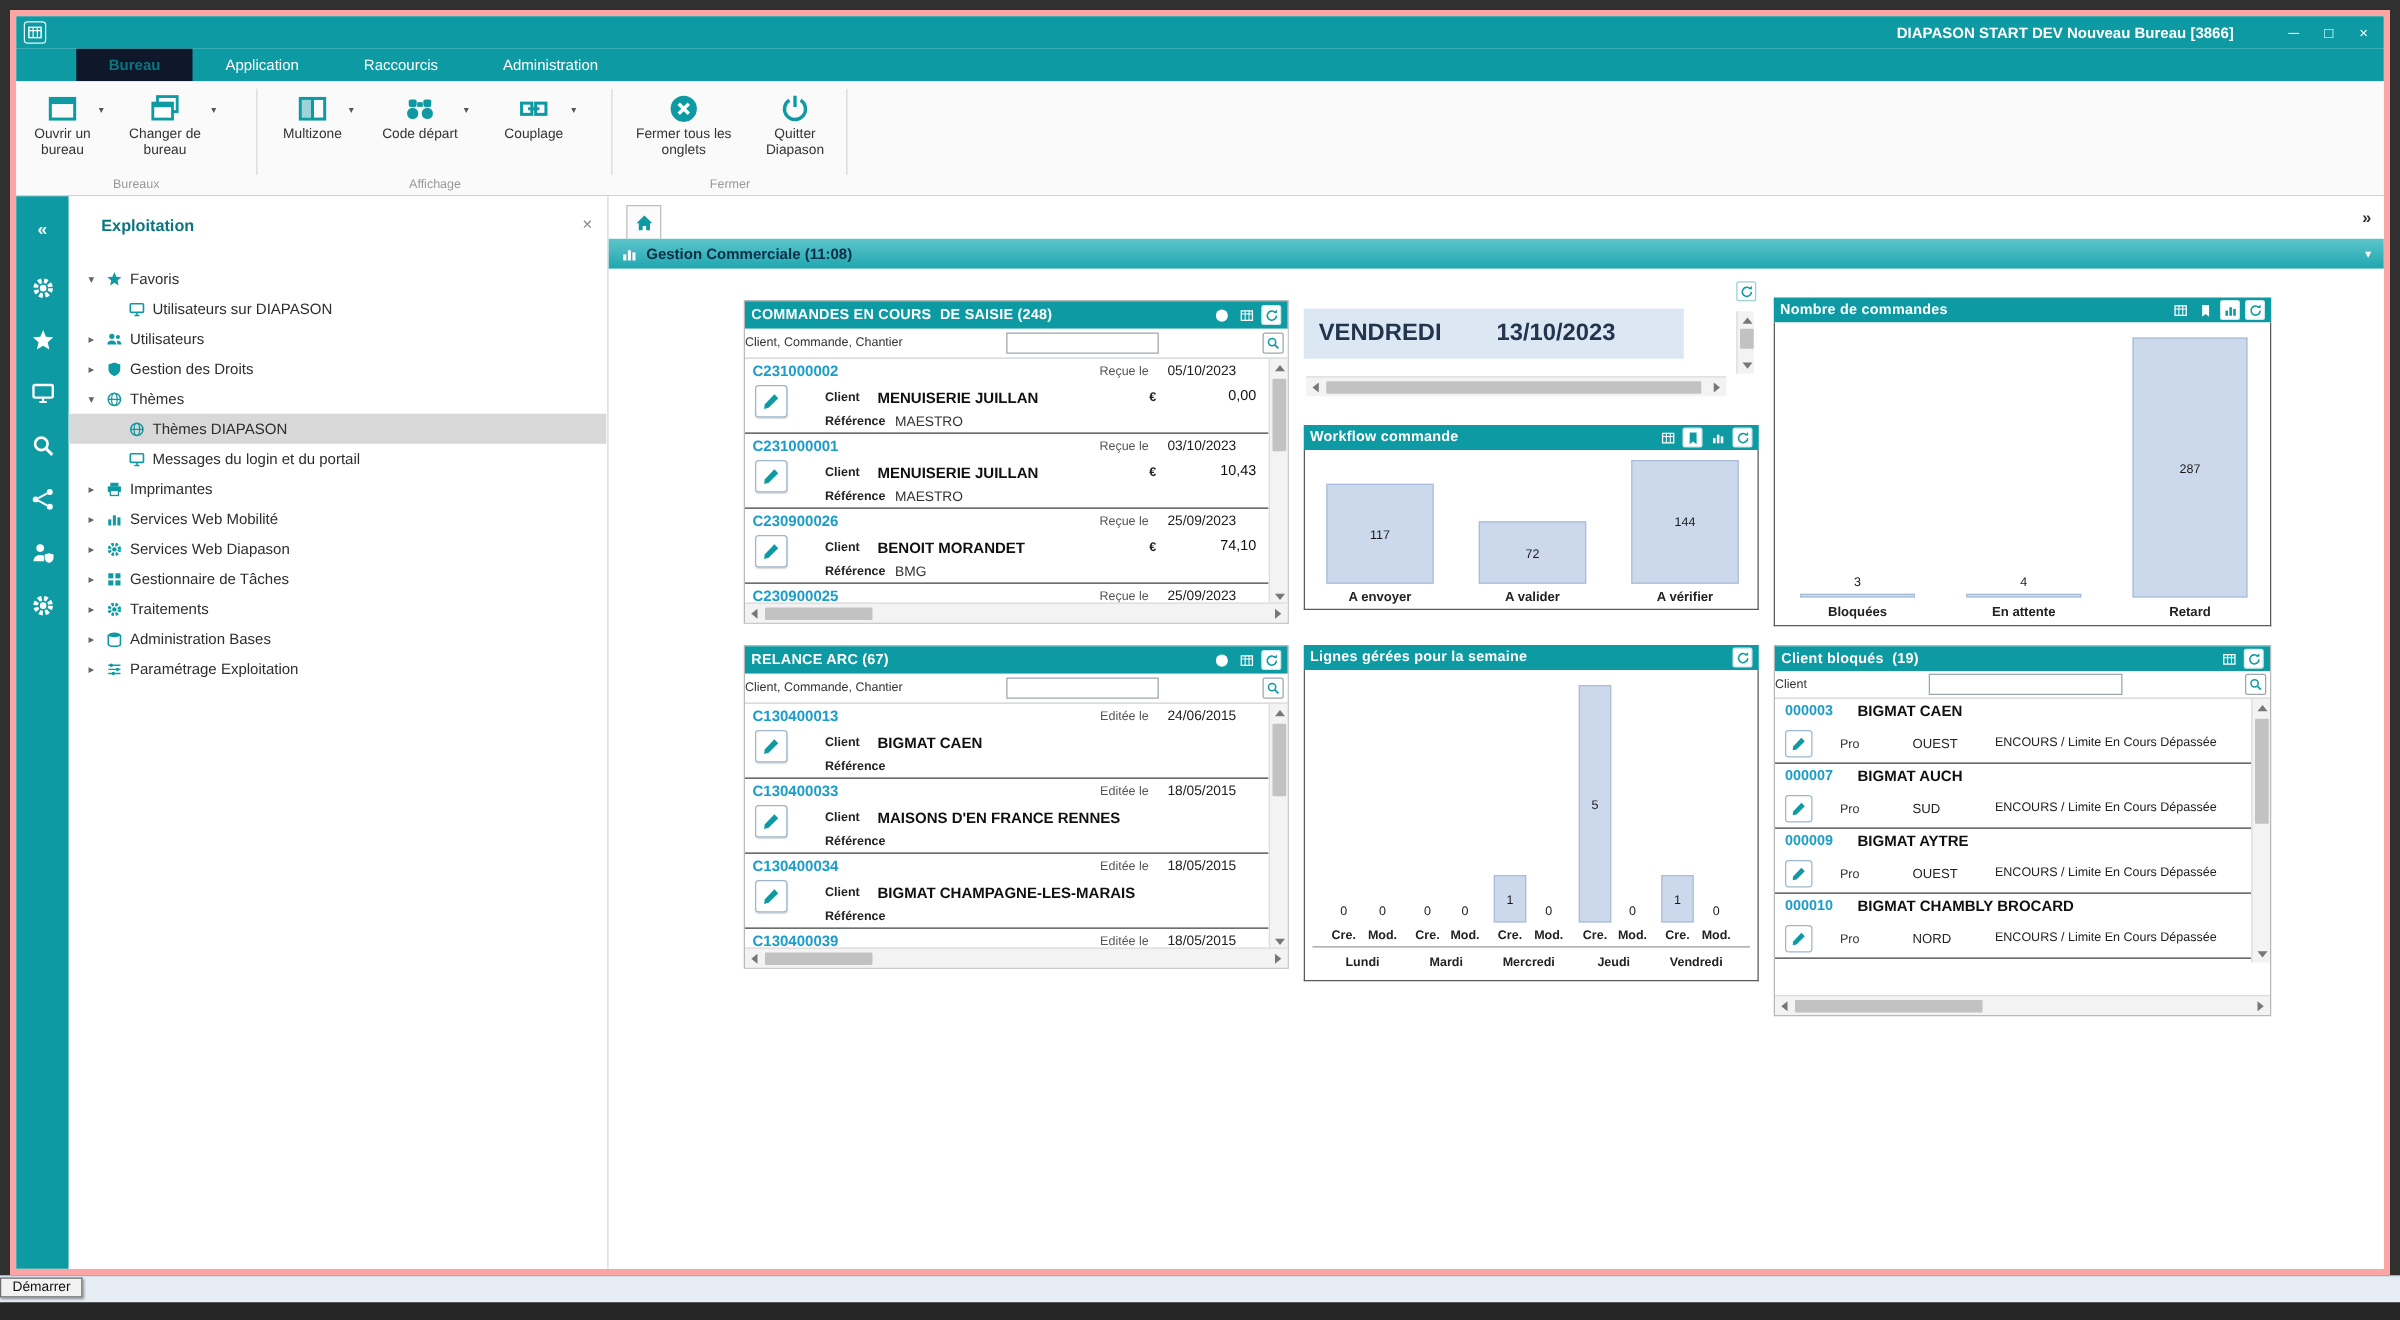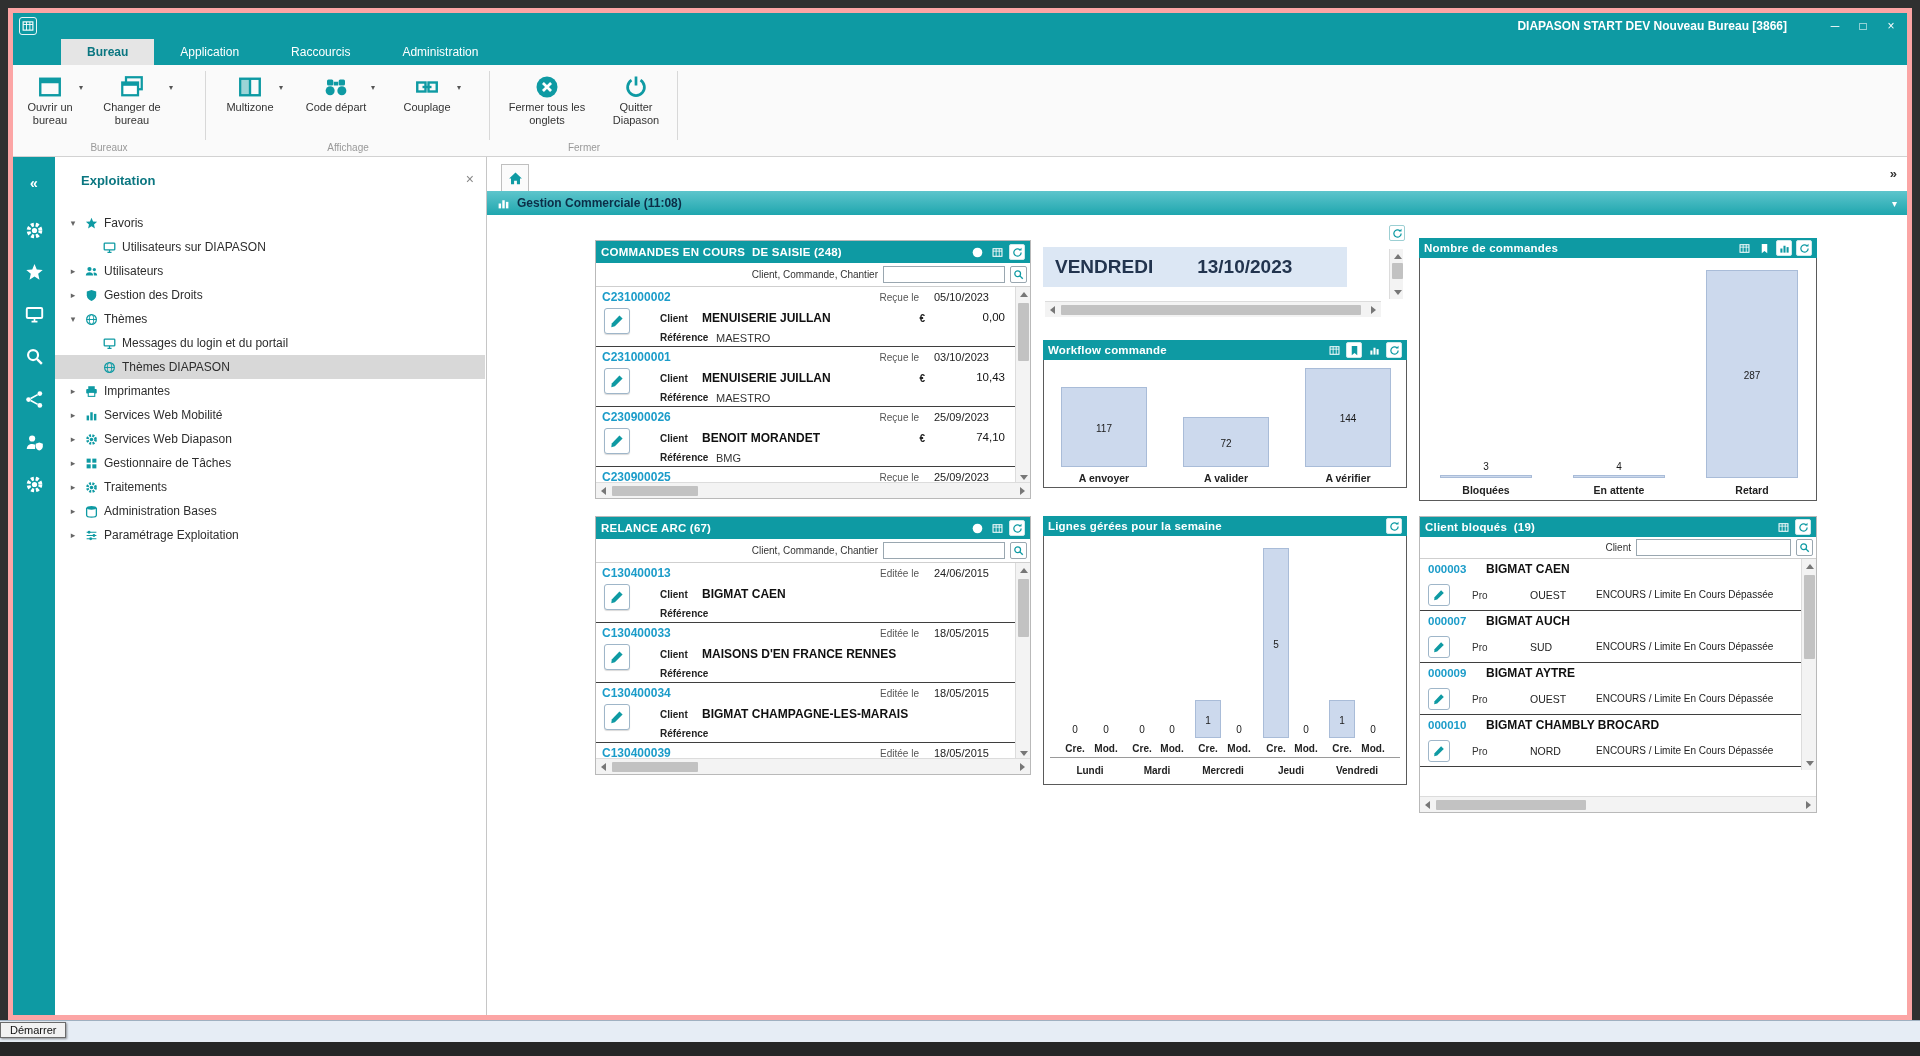--- a/index.html
+++ b/index.html
@@ -11,21 +11,21 @@
   
   .titlebar { position:absolute; left:0; top:0; right:0; height:26px; background:#0E9AA3; }
   .appico { position:absolute; left:6px; top:4px; width:18px; height:18px; border:1px solid rgba(255,255,255,.9); border-radius:3px; display:flex; align-items:center; justify-content:center; color:#fff; }
   .wtitle { position:absolute; right:120px; top:0; height:26px; line-height:26px; color:#fff; font-size:12px; font-weight:bold; }
   .wincontrols { position:absolute; right:6px; top:3px; display:flex; gap:8px; }
   .wc { width:20px; height:20px; color:#fff; font-size:12px; text-align:center; line-height:20px; cursor:default; }
 
   
   .ribbontabs { position:absolute; left:0; top:26px; right:0; height:26px; background:#0E9AA3; display:flex; padding-left:48px; }
   .rtab { height:26px; line-height:26px; padding:0 26px; color:#fff; font-size:12px; }
-  .rtab.active { background:#e5e5e5; color:#0A7680; font-weight:bold; }
+  .rtab.active { background:#0f172a; color:#0A7680; font-weight:bold; }
   .ribbonbody { position:absolute; left:0; top:52px; right:0; height:92px; background:#fafafa; border-bottom:1px solid #d2d2d2; }
   .rbtn { position:absolute; top:4px; height:76px; text-align:center; }
   .ric { width:24px; height:24px; color:#0E9AA3; margin:6px auto 2px; display:block; }
   .rlabel { display:block; font-size:11px; color:#333; line-height:1.2; }
   .rcaret { position:absolute; right:-2px; top:14px; font-size:8px; color:#555; }
   .vsep { position:absolute; top:6px; bottom:16px; width:1px; background:#d8d8d8; }
   .glabel { position:absolute; bottom:3px; font-size:10px; color:#999; text-align:center; }
 
   
   .iconbar { position:absolute; left:0; top:144px; width:42px; bottom:0; background:#0E9AA3; }
@@ -58,21 +58,21 @@
 
   
   .panel { position:absolute; background:#fff; }
   .listpanel { border:1px solid #b9b9b9; }
   .phead { display:flex; align-items:center; background:#0E9AA3; color:#fff; padding:0 5px; gap:4px; }
   .ph22 { height:22px; } .ph20 { height:20px; }
   .ptitle { flex:1; font-size:11.5px; font-weight:bold; letter-spacing:.2px; white-space:pre; }
   .hbtn { width:16px; height:16px; display:flex; align-items:center; justify-content:center; color:#fff; flex:none; }
   .hbtn svg { width:11px; height:11px; }
   .hbtn.boxed { background:#fff; color:#0E9AA3; border-radius:2px; border:1px solid #cfe9eb; }
-  .searchrow { position:absolute; left:0; right:0; display:flex; align-items:center; justify-content:flex-end; gap:5px; border-bottom:1px solid #cfcfcf; background:#fff; padding-right:3px; }
+  .searchrow { position:absolute; left:0; right:0; display:flex; align-items:center; justify-content:space-between; gap:5px; border-bottom:1px solid #cfcfcf; background:#fff; padding-right:3px; }
   .sr24 { top:22px; height:24px; } .sr22 { top:20px; height:22px; }
   .slabel { font-size:10px; color:#333; }
   .sinput { width:122px; height:17px; border:1px solid #9aa7b0; font-size:11px; padding:0 3px; font-family:"Liberation Sans",sans-serif; }
   .magbtn { width:17px; height:17px; border:1px solid #9aa7b0; border-radius:2px; background:#fff; color:#0E9AA3; display:flex; align-items:center; justify-content:center; }
   .magbtn svg { width:11px; height:11px; }
 
   .rows { position:absolute; left:0; overflow:hidden; }
   .orow { position:relative; height:60px; border-bottom:1px solid #3f3f3f; }
   .grow { position:relative; height:52px; border-bottom:1px solid #3f3f3f; }
   .link { position:absolute; left:6px; top:3px; color:#1B9CC9; font-size:12px; font-weight:bold; }
@@ -415,31 +415,31 @@
           </svg>
         <span class="tlabel">Gestion des Droits</span>
       </div>
       <div class="trow">
         <span class="tcaret">▾</span>
         <svg class="tic">
             <use href="#i-globe"></use>
           </svg>
         <span class="tlabel">Thèmes</span>
       </div>
+      <div class="trow l1 selected">
+        <svg class="tic">
+            <use href="#i-globe"></use>
+          </svg>
+        <span class="tlabel">Thèmes DIAPASON</span>
+      </div>
       <div class="trow l1">
         <svg class="tic">
             <use href="#i-monitor"></use>
           </svg>
         <span class="tlabel">Messages du login et du portail</span>
-      </div>
-      <div class="trow l1 selected">
-        <svg class="tic">
-            <use href="#i-globe"></use>
-          </svg>
-        <span class="tlabel">Thèmes DIAPASON</span>
       </div>
       <div class="trow">
         <span class="tcaret">▸</span>
         <svg class="tic">
             <use href="#i-printer"></use>
           </svg>
         <span class="tlabel">Imprimantes</span>
       </div>
       <div class="trow">
         <span class="tcaret">▸</span>

